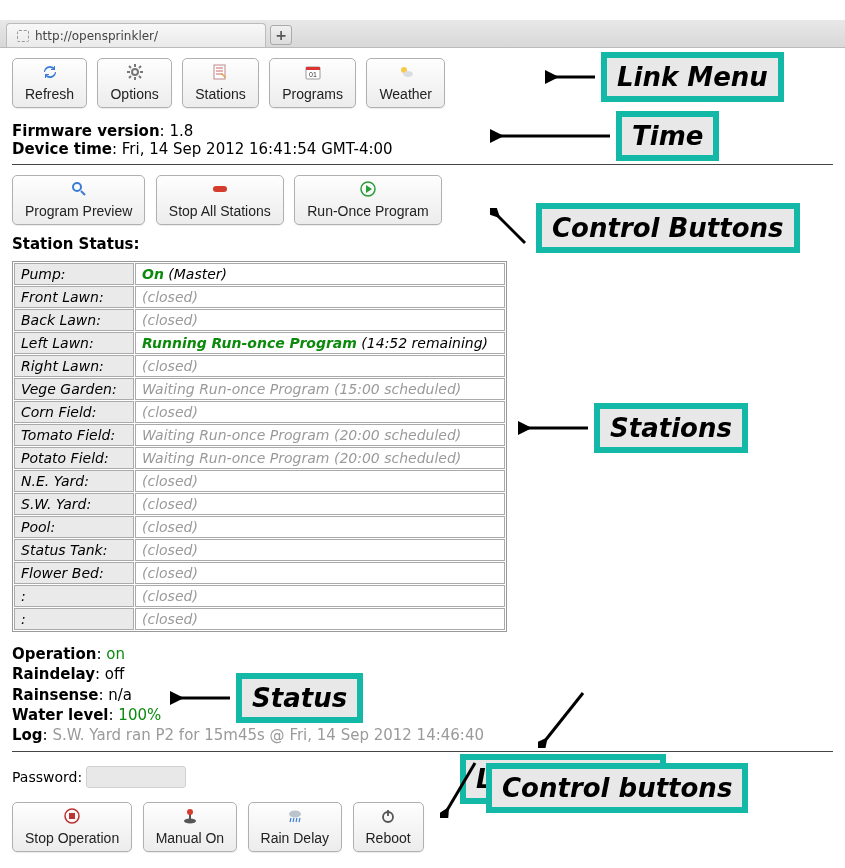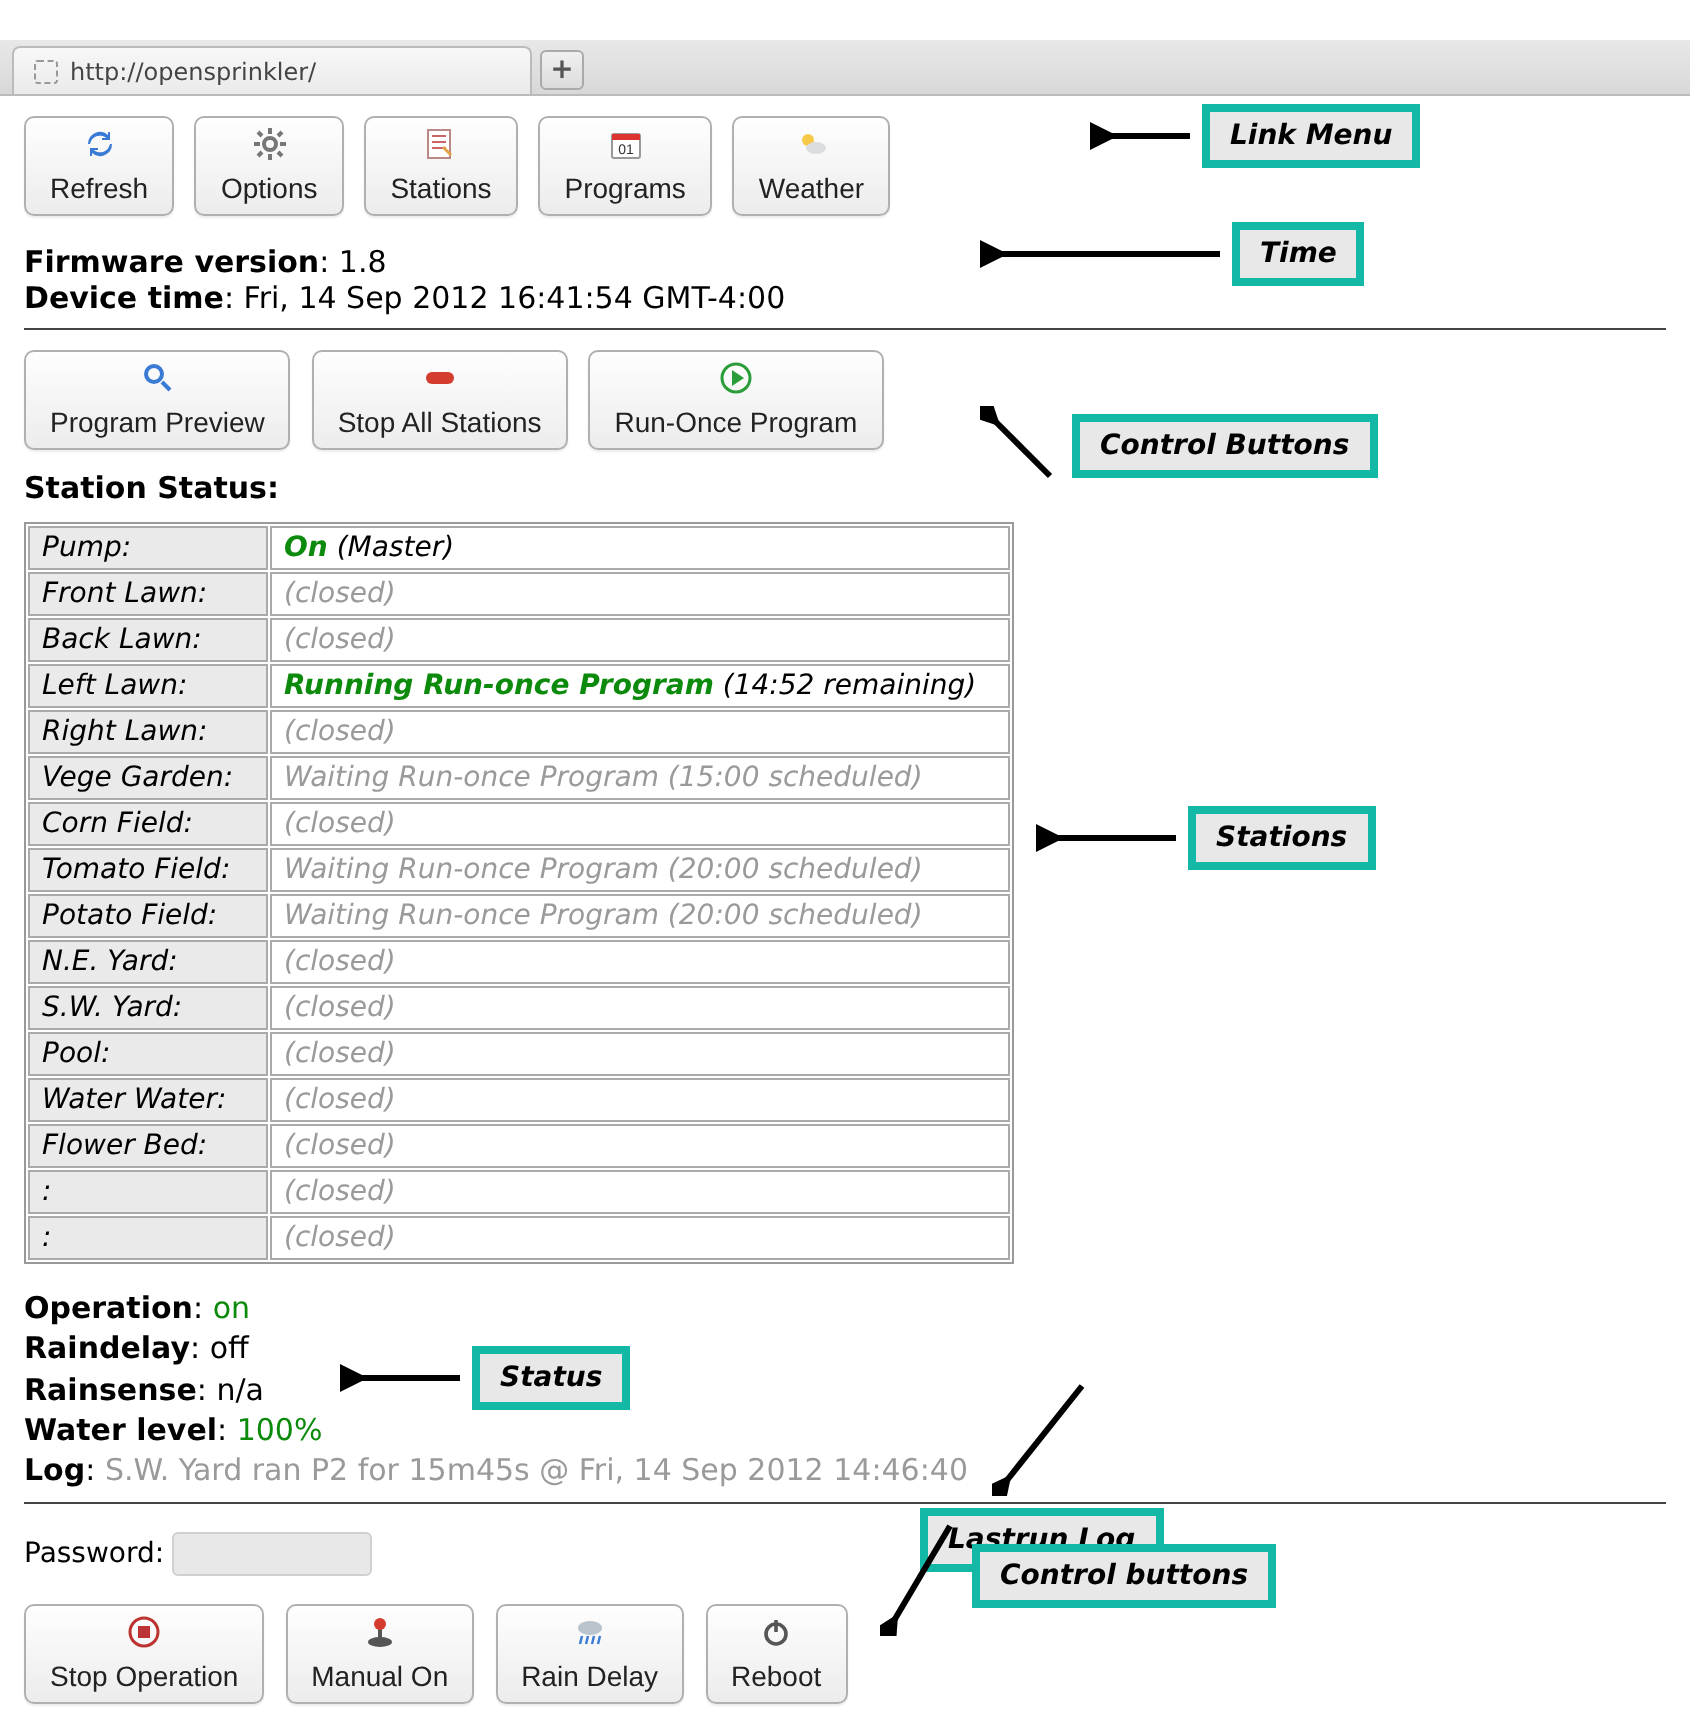--- a/index.html
+++ b/index.html
@@ -125,24 +125,24 @@
   
   .callout {
     position: absolute;
     display: flex;
     align-items: center;
     gap: 6px;
     pointer-events: none;
   }
   .callout .box {
     background: #e8e8e8;
-    border: 4px solid #14b8a6;
+    border: 6px solid #14b8a6;
     padding: 4px 10px;
     font-weight: bold;
-    font-size: 14px;
+    font-size: 26px;
     font-style: italic;
     white-space: nowrap;
   }
   .callout svg.arrow { flex: none; }
 </style>
 </head>
 <body>
 
 <div class="tabbar">
   <div class="tab">
@@ -281,21 +281,21 @@
         </tr>
         <tr>
           <td class="name">S.W. Yard:</td>
           <td class="val"><span class="closed">(closed)</span></td>
         </tr>
         <tr>
           <td class="name">Pool:</td>
           <td class="val"><span class="closed">(closed)</span></td>
         </tr>
         <tr>
-          <td class="name">Water Water:</td>
+          <td class="name">Status Tank:</td>
           <td class="val"><span class="closed">(closed)</span></td>
         </tr>
         <tr>
           <td class="name">Flower Bed:</td>
           <td class="val"><span class="closed">(closed)</span></td>
         </tr>
         <tr>
           <td class="name">:</td>
           <td class="val"><span class="closed">(closed)</span></td>
         </tr>

